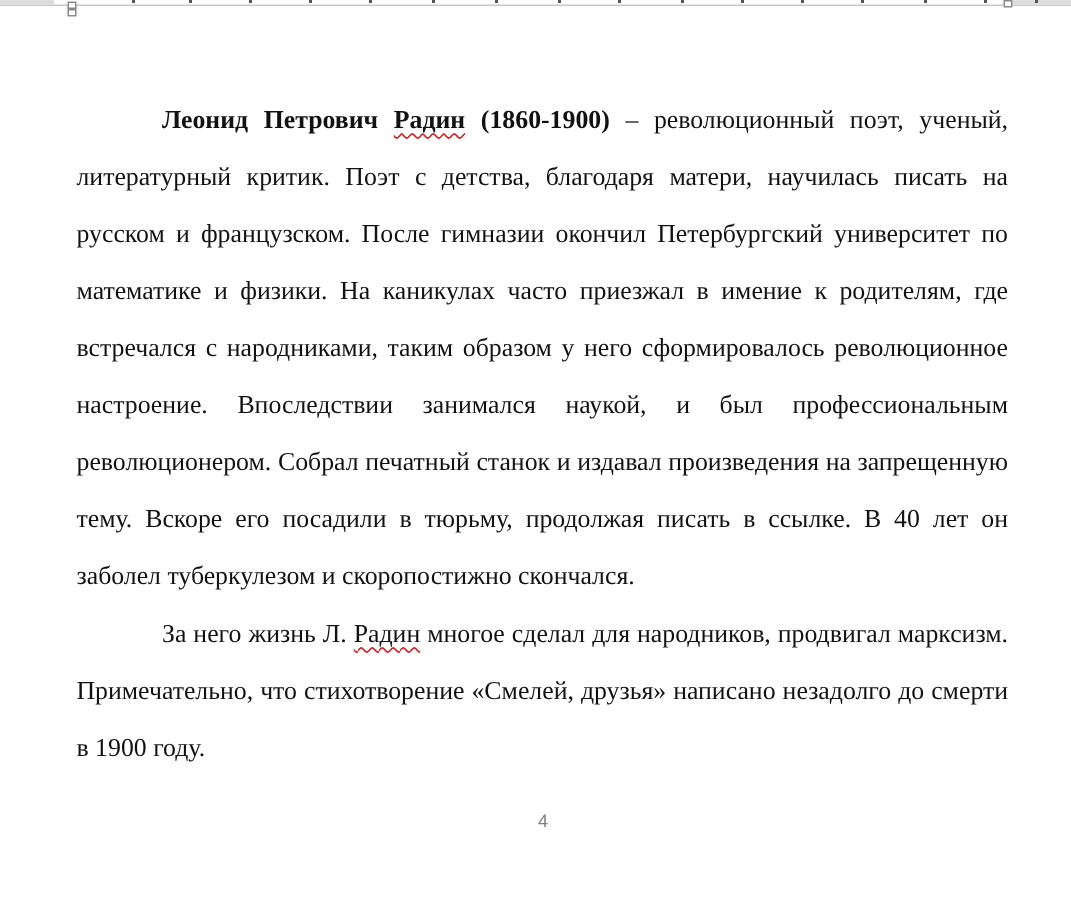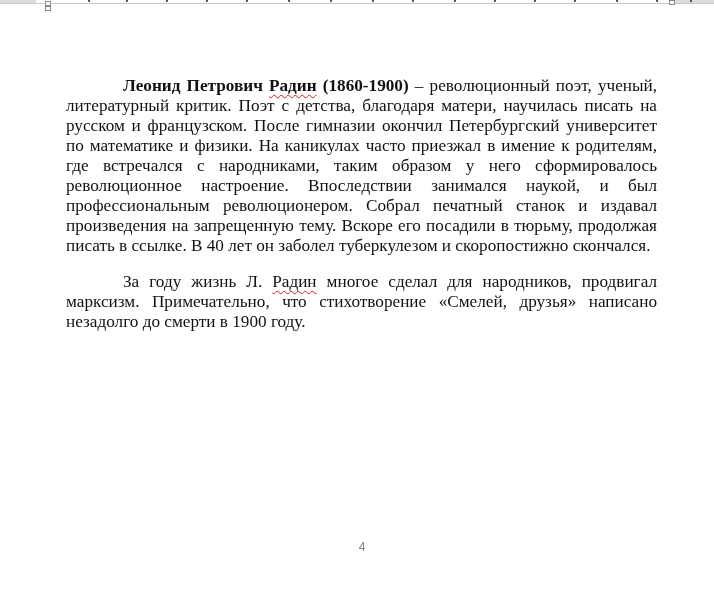--- a/index.html
+++ b/index.html
@@ -5,21 +5,21 @@
   html, body { margin:0; padding:0; }
   body { width:714px; height:614px; background:#ffffff; position:relative; overflow:hidden;
          font-family:"Liberation Serif", serif; }
   .ruler { position:absolute; left:0; top:0; width:714px; height:3px; background:#ffffff;
            border-bottom:1px solid #c8c8c8; }
   .ruler .margin-left { position:absolute; left:0; top:0; width:36px; height:3px; background:#dcdcdc; }
   .ruler .margin-right { position:absolute; left:673px; top:0; width:41px; height:3px; background:#dcdcdc; }
   .tick { position:absolute; top:0; width:2px; height:2px; background:#555; }
   .indent-marker { position:absolute; width:6px; height:5px; border:1px solid #888; background:#fff; box-sizing:border-box; }
   .page { position:absolute; left:50px; top:60px; width:623px; }
-  p.body { margin:16px; font-size:17.2px; line-height:20px; text-align:justify; color:#111; }
+  p.body { margin:1px; font-size:17.2px; line-height:38px; text-align:justify; color:#111; }
   p.indent { text-indent:57px; }
   .bold { font-weight:bold; }
   .spell { text-decoration:underline wavy #d02020; text-decoration-thickness:1px; text-underline-offset:3px; }
   .page-number { position:absolute; left:354px; top:540px; width:16px; text-align:center;
                  font-family:"Liberation Sans", sans-serif; font-size:12px; color:#808080; }
 </style>
 </head>
 <body>
 
 <div class="ruler">
@@ -43,16 +43,16 @@
       <div class="tick" style="left: 656px;"></div>
       <div class="tick" style="left: 690px;"></div>
     </div>
 </div>
 <div class="indent-marker" style="left:45px; top:1px;"></div>
 <div class="indent-marker" style="left:45px; top:6px;"></div>
 <div class="indent-marker" style="left:669px; top:0px;"></div>
 
 <div class="page">
   <p class="body indent"><span class="bold"><span>Леонид Петрович </span><span class="spell">Радин</span><span> (1860-1900)</span></span><span> – революционный поэт, ученый, литературный критик. Поэт с детства, благодаря матери, научилась писать на русском и французском. После гимназии окончил Петербургский университет по математике и физики. На каникулах часто приезжал в имение к родителям, где встречался с народниками, таким образом у него сформировалось революционное настроение. Впоследствии занимался наукой, и был профессиональным революционером. Собрал печатный станок и издавал произведения на запрещенную тему. Вскоре его посадили в тюрьму, продолжая писать в ссылке. В 40 лет он заболел туберкулезом и скоропостижно скончался.</span></p>
-  <p class="body indent"><span>За году жизнь Л. </span><span class="spell">Радин</span><span> многое сделал для народников, продвигал марксизм. Примечательно, что стихотворение «Смелей, друзья» написано незадолго до смерти в 1900 году.</span></p>
+  <p class="body indent"><span>За него жизнь Л. </span><span class="spell">Радин</span><span> многое сделал для народников, продвигал марксизм. Примечательно, что стихотворение «Смелей, друзья» написано незадолго до смерти в 1900 году.</span></p>
 </div>
 
 <div class="page-number">4</div>
 
 </body></html>

